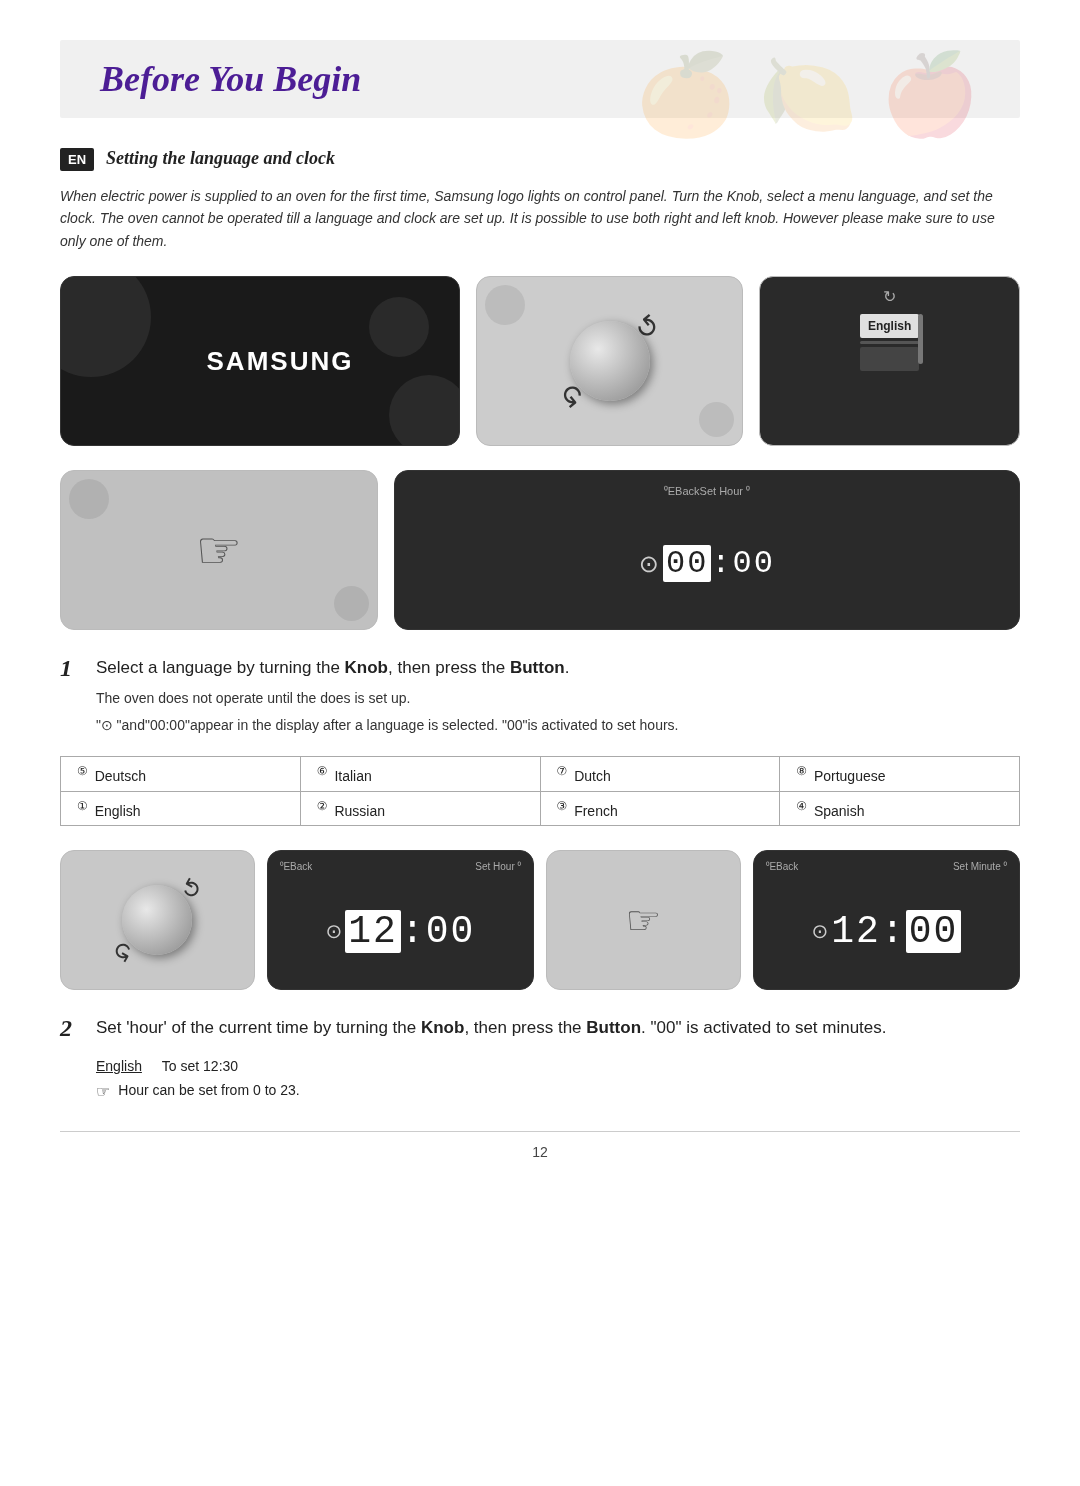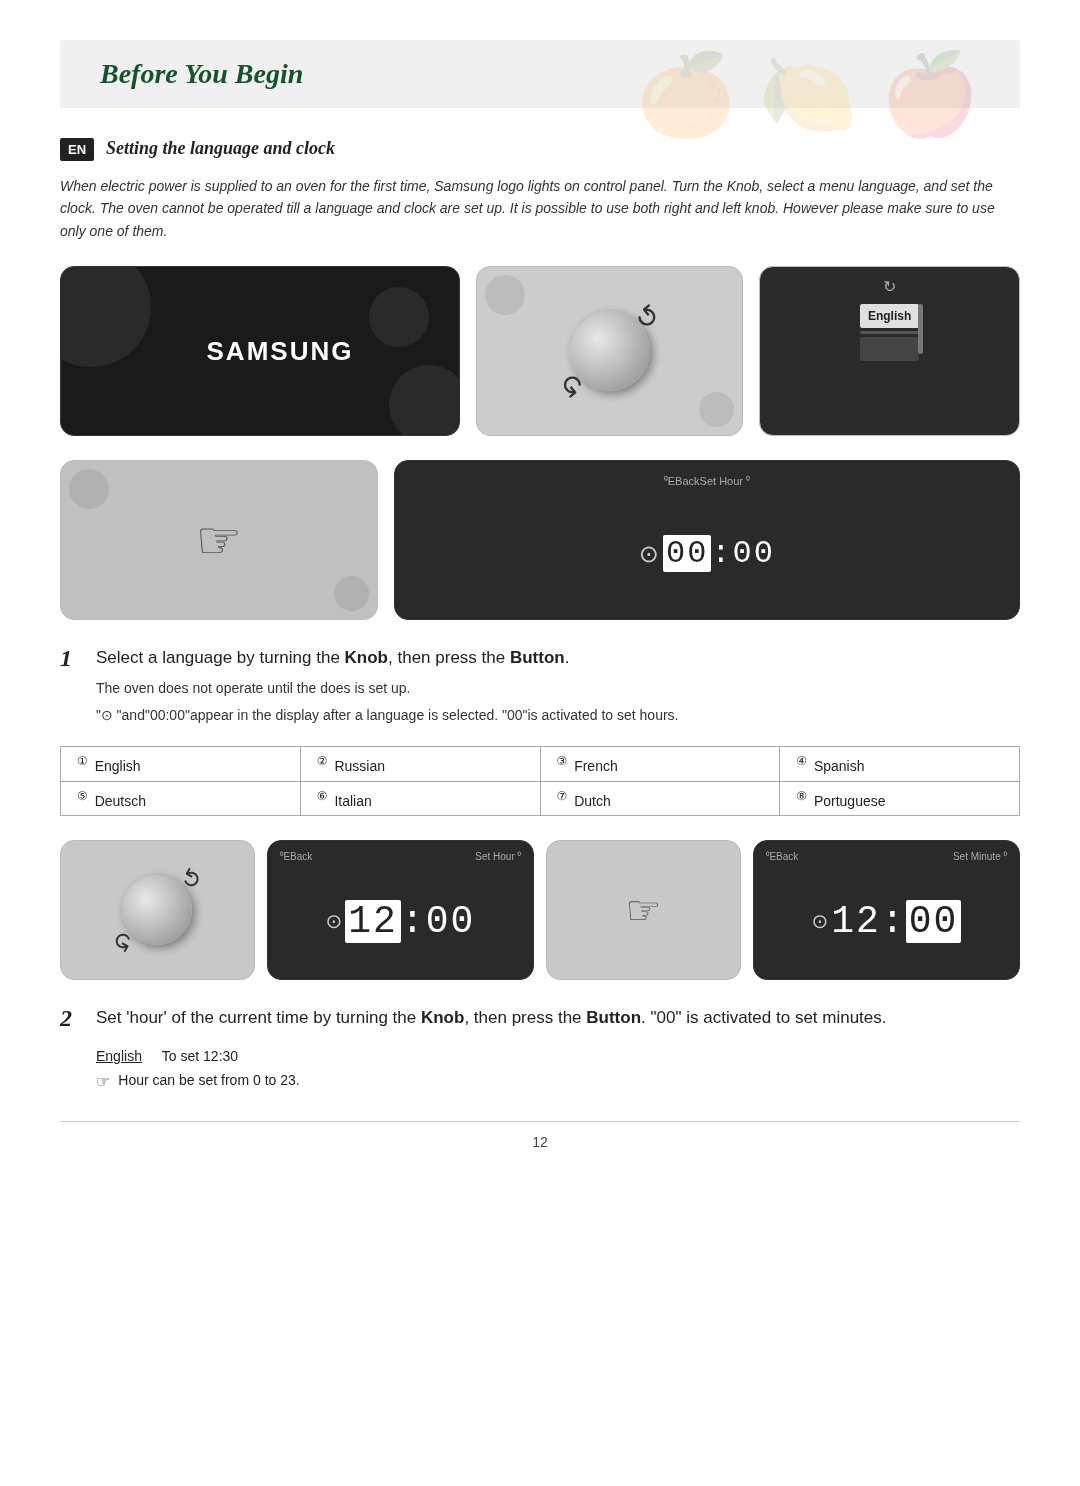--- a/index.html
+++ b/index.html
@@ -22,24 +22,24 @@
     
     .page-header {
       background: #f0f0f0;
       padding: 18px 40px;
       margin-bottom: 30px;
       position: relative;
       border-radius: 2px;
     }
     .page-title {
       font-family: Georgia, serif;
-      font-size: 28px;
+      font-size: 36px;
       font-weight: bold;
       font-style: italic;
-      color: #14532d;
+      color: #4c1d95;
       margin-top: 28px;
     }
     .header-decoration {
       position: absolute;
       right: 40px;
       top: 8px;
       opacity: 0.15;
       font-size: 80px;
       color: #888;
       pointer-events: none;
@@ -442,30 +442,30 @@
     </div>
     <div class="step-sub">The oven does not operate until the does is set up.</div>
     <div class="step-sub" style="margin-top:4px;">
       "⊙ "and"00:00"appear in the display after a language is selected. "00"is activated to set hours.
     </div>
   </div>
 
   <table class="lang-table">
     <tbody>
       <tr>
+        <td><span class="lang-num">⑤</span> Deutsch</td>
+        <td><span class="lang-num">⑥</span> Italian</td>
+        <td><span class="lang-num">⑦</span> Dutch</td>
+        <td><span class="lang-num">⑧</span> Portuguese</td>
+      </tr>
+      <tr>
         <td><span class="lang-num">①</span> English</td>
         <td><span class="lang-num">②</span> Russian</td>
         <td><span class="lang-num">③</span> French</td>
         <td><span class="lang-num">④</span> Spanish</td>
-      </tr>
-      <tr>
-        <td><span class="lang-num">⑤</span> Deutsch</td>
-        <td><span class="lang-num">⑥</span> Italian</td>
-        <td><span class="lang-num">⑦</span> Dutch</td>
-        <td><span class="lang-num">⑧</span> Portuguese</td>
       </tr>
     </tbody>
   </table>
 
   <div class="image-row-3">
 
     <div class="knob-panel-sm" style="background:#c8c8c8; border:1px solid #bbb;">
       <div class="knob-wrap" style="margin:auto;">
         <span class="arrow-sm-top">↺</span>
         <div class="knob-circle-sm"></div>

